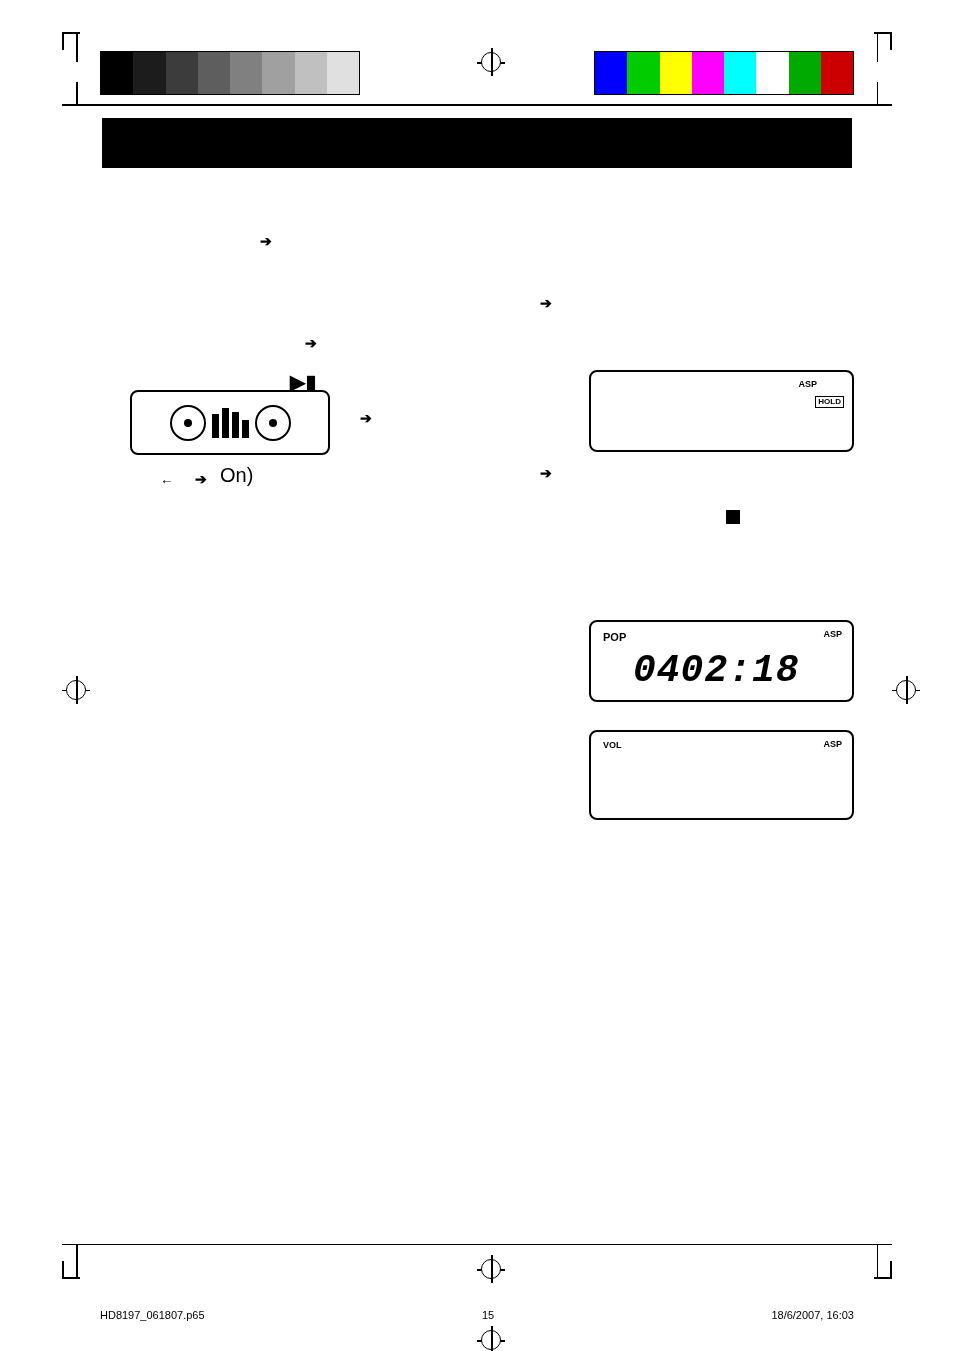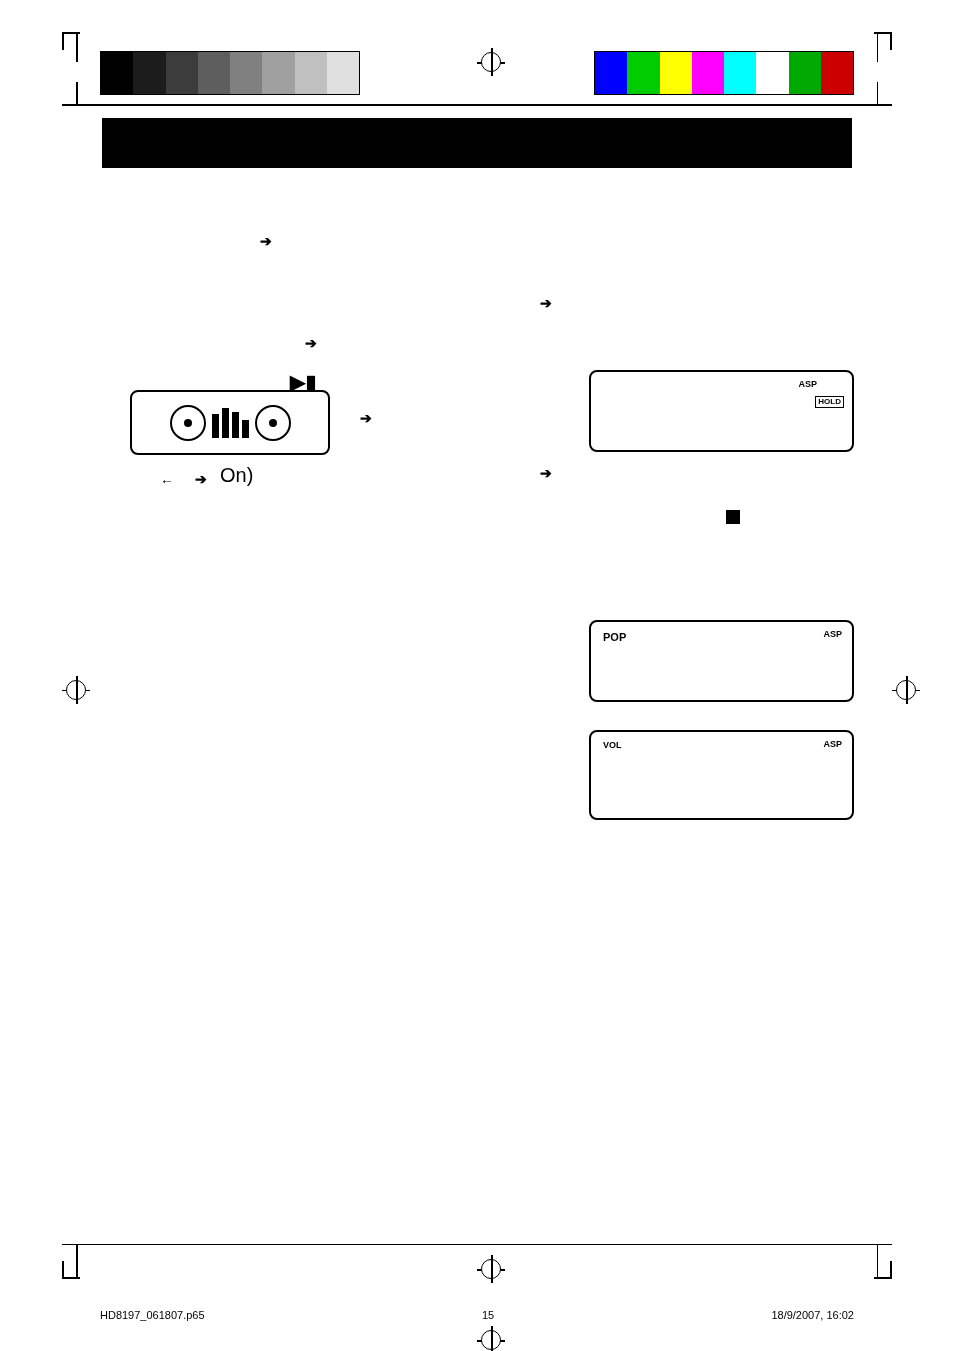--- a/index.html
+++ b/index.html
@@ -207,30 +207,31 @@
   <div style="position:absolute; top:24px; right:8px; font-size:8px; font-weight:bold; border:1px solid #000; padding:1px 2px; line-height:1;">HOLD</div>
 </div>
 
 <div style="position:absolute; top:465px; left:540px; font-size:14px; font-weight:bold;">➔</div>
 
 <div style="position:absolute; top:510px; left:726px; width:14px; height:14px; background:#000;"></div>
 
 <div style="position:absolute; top:620px; right:100px; width:265px; height:82px; border:2px solid #000; border-radius:8px; background:#fff;">
   <div style="position:absolute; top:9px; left:12px; font-size:11px; font-weight:bold;">POP</div>
   <div style="position:absolute; top:7px; right:10px; font-size:9px; font-weight:bold;">ASP</div>
+  <div style="position:absolute; bottom:10px; left:42px; font-size:38px; font-weight:bold; font-family:'Courier New',monospace; font-style:italic; letter-spacing:1px; line-height:1;">0402:18</div>
 </div>
 
 <div style="position:absolute; top:730px; right:100px; width:265px; height:90px; border:2px solid #000; border-radius:8px; background:#fff;">
   <div style="position:absolute; top:8px; left:12px; font-size:9px; font-weight:bold;">VOL</div>
   <div style="position:absolute; top:7px; right:10px; font-size:9px; font-weight:bold;">ASP</div>
 </div>
 
 <div style="position:absolute; bottom:30px; left:100px; right:100px; display:flex; align-items:center; justify-content:space-between; font-size:11px;">
   <span>HD8197_061807.p65</span>
   <span>15</span>
-  <span>18/9/2007, 16:02</span>
+  <span>18/6/2007, 16:03</span>
 </div>
 
 <div style="position:absolute; bottom:25px; left:50%; transform:translateX(-50%);">
   <div class="page-crosshair">
     <div class="circ"></div>
   </div>
 </div>
 
 </body></html>

